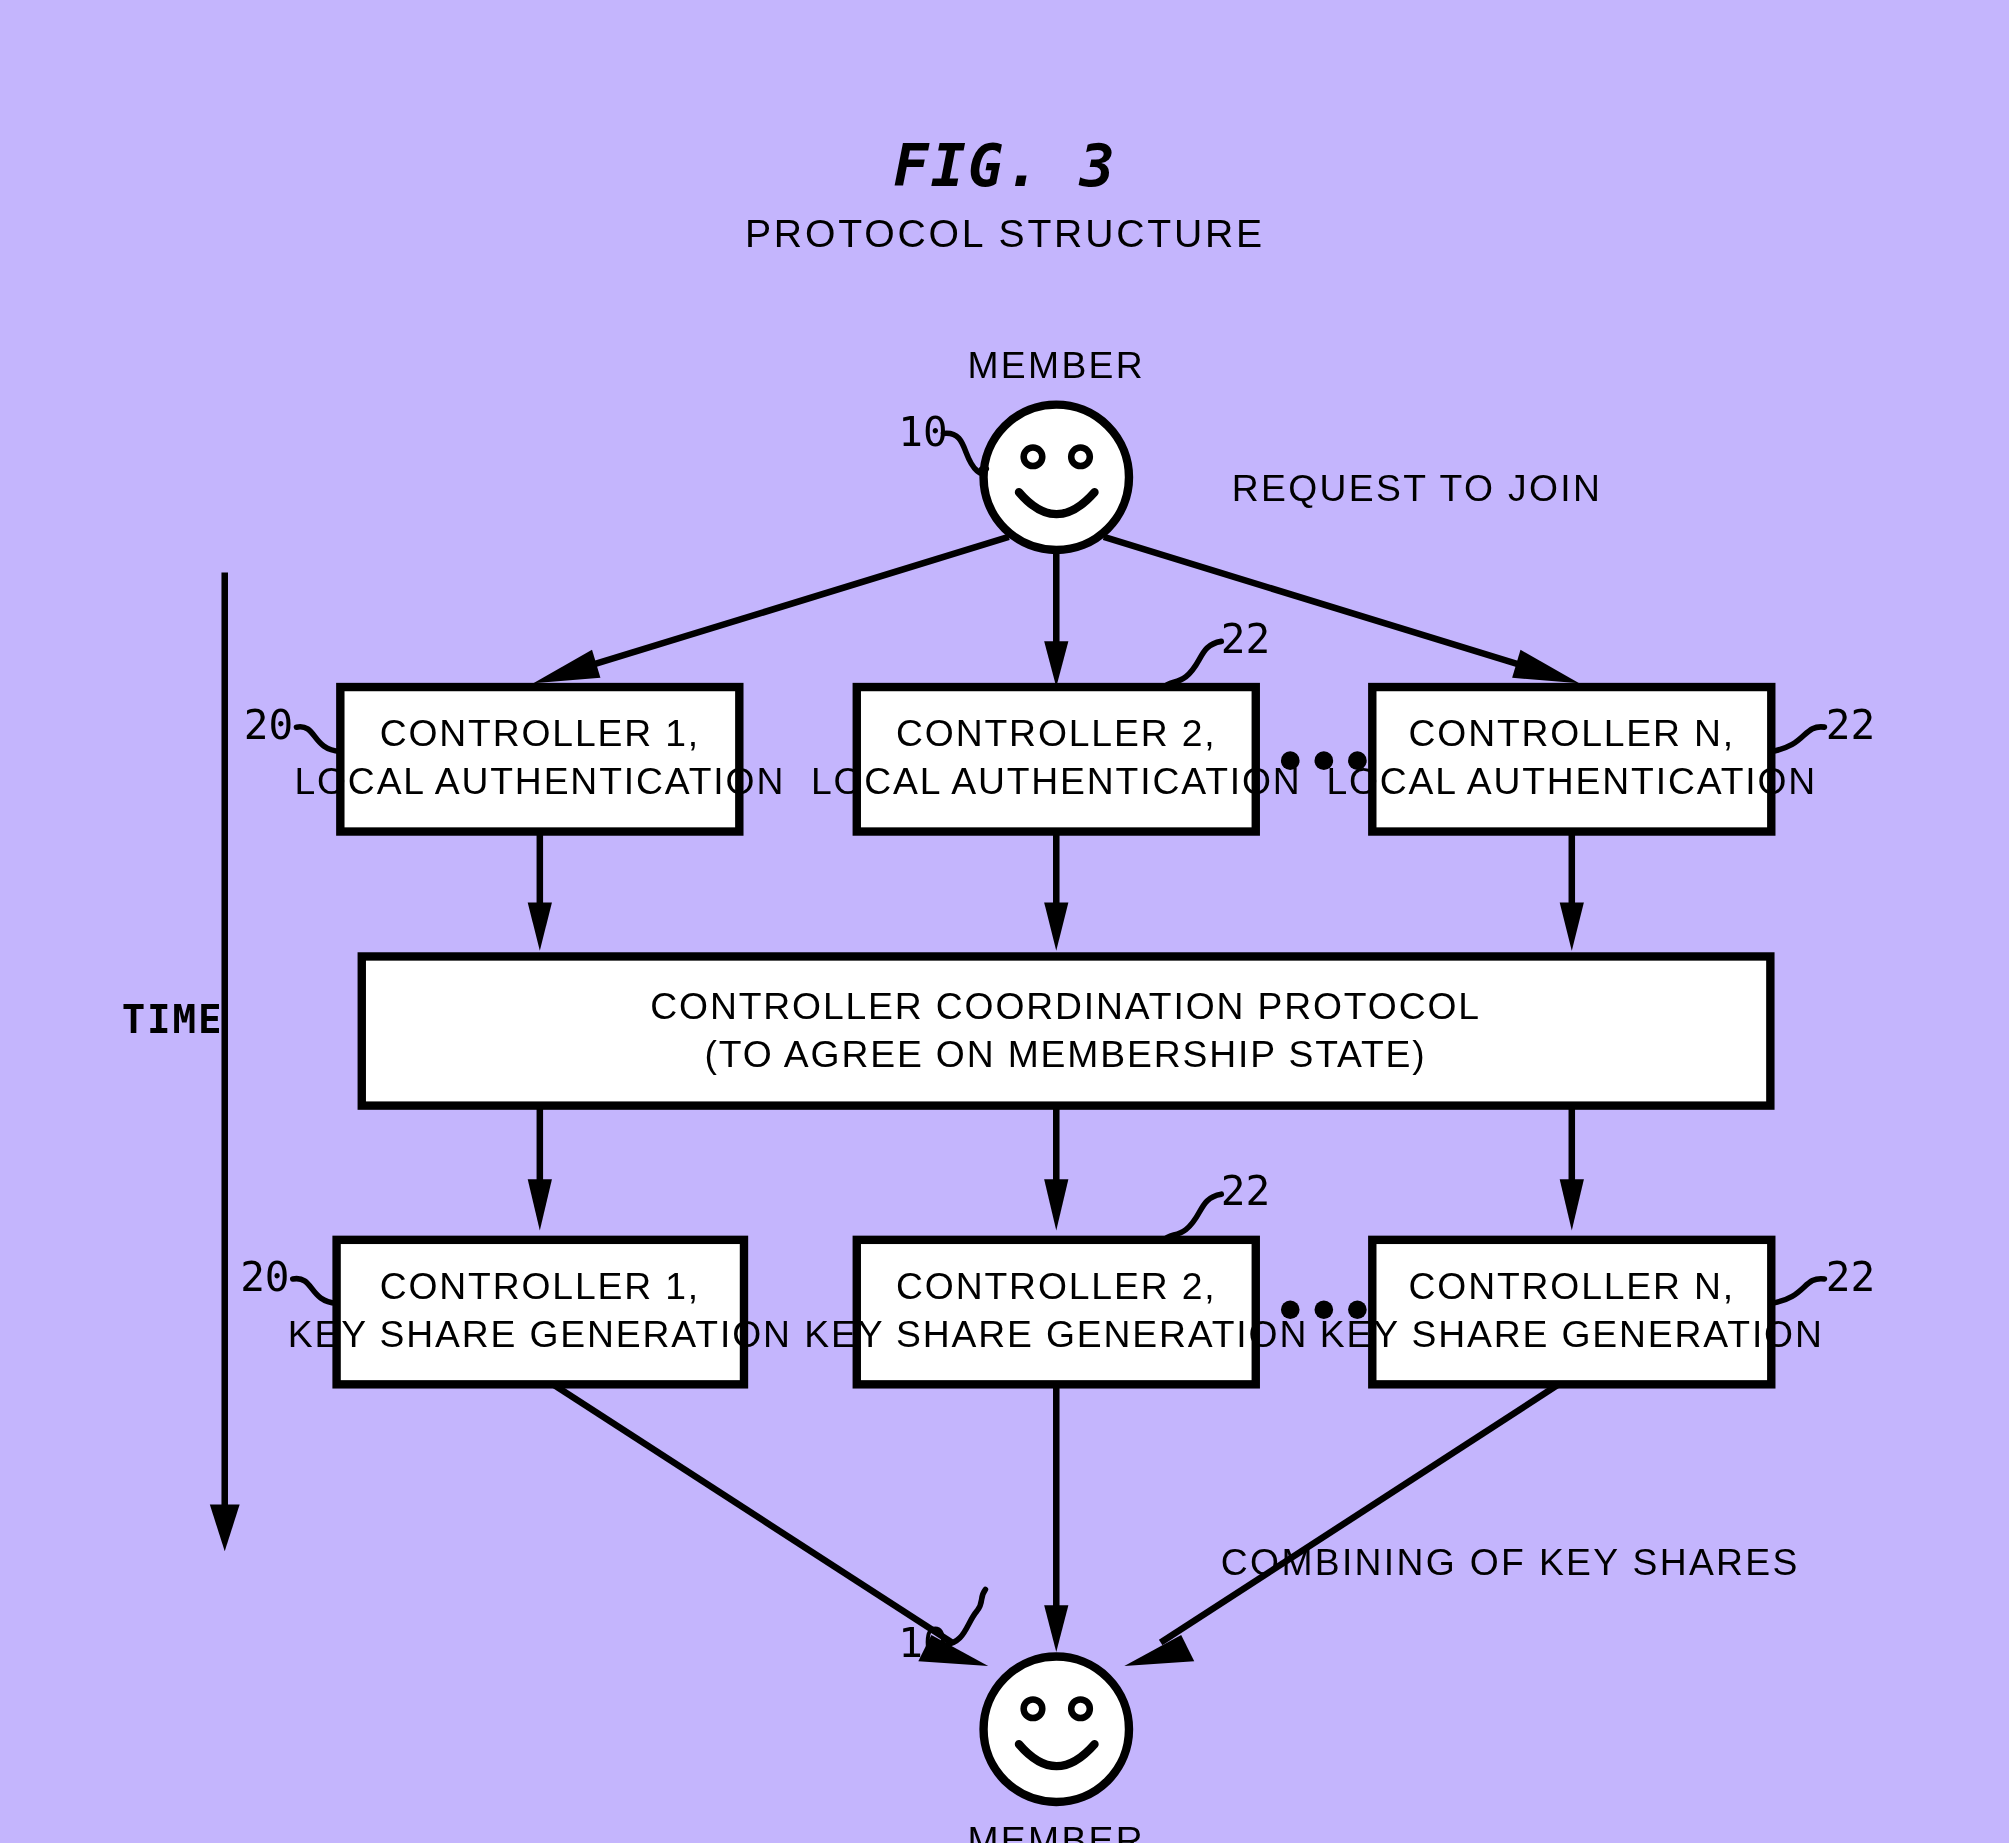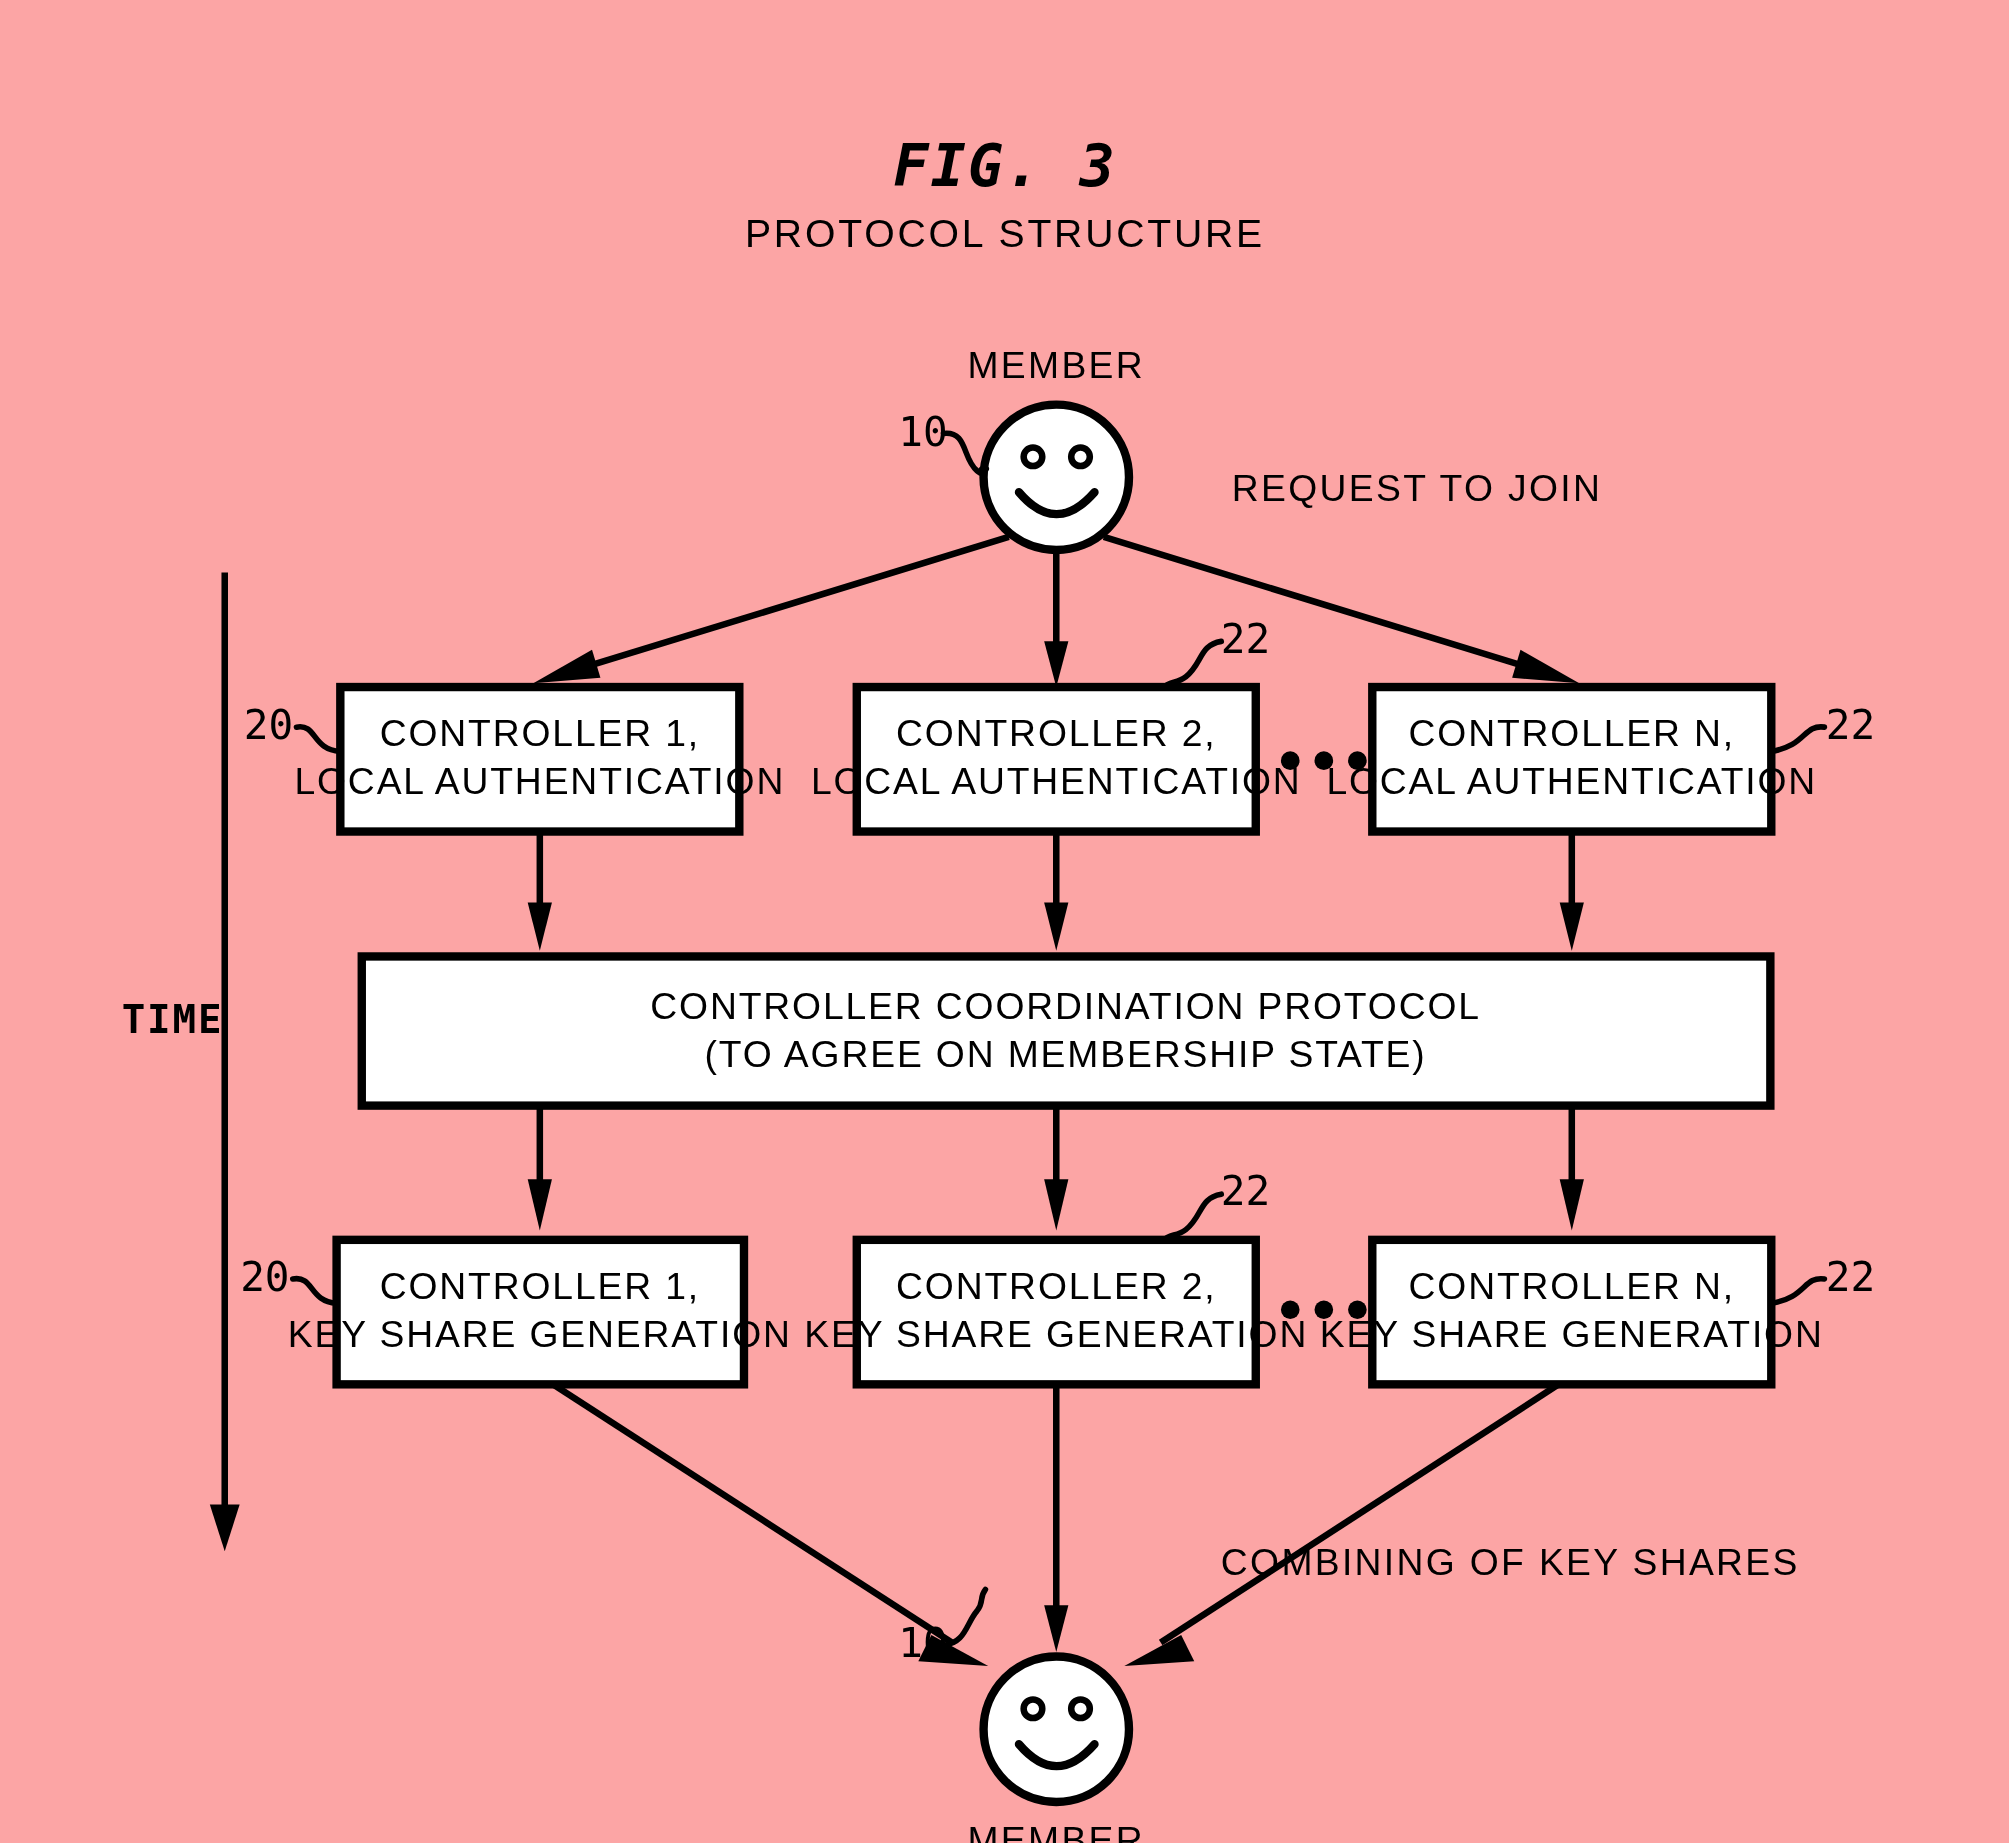--- a/index.html
+++ b/index.html
@@ -11,21 +11,21 @@
     width: 2010px;
     height: 1843px;
     font-family: "Liberation Sans", sans-serif;
     color: #000000;
     overflow: hidden;
   }
   #figure-root {
     position: relative;
     width: 2010px;
     height: 1843px;
-    background: #fca5a5;
+    background: #c4b5fd;
   }
   svg.figure-canvas {
     position: absolute;
     top: 0;
     left: 0;
     width: 2010px;
     height: 1843px;
     display: block;
   }
   

